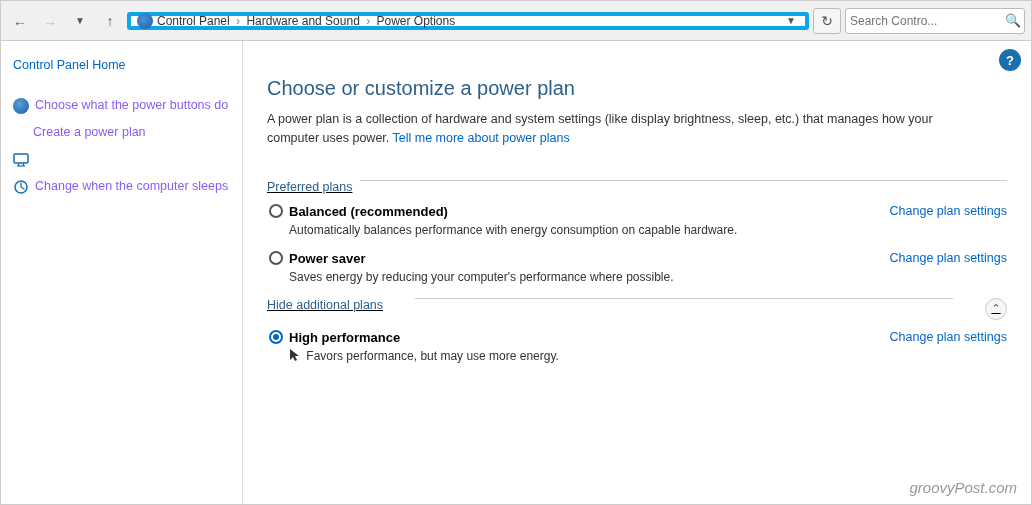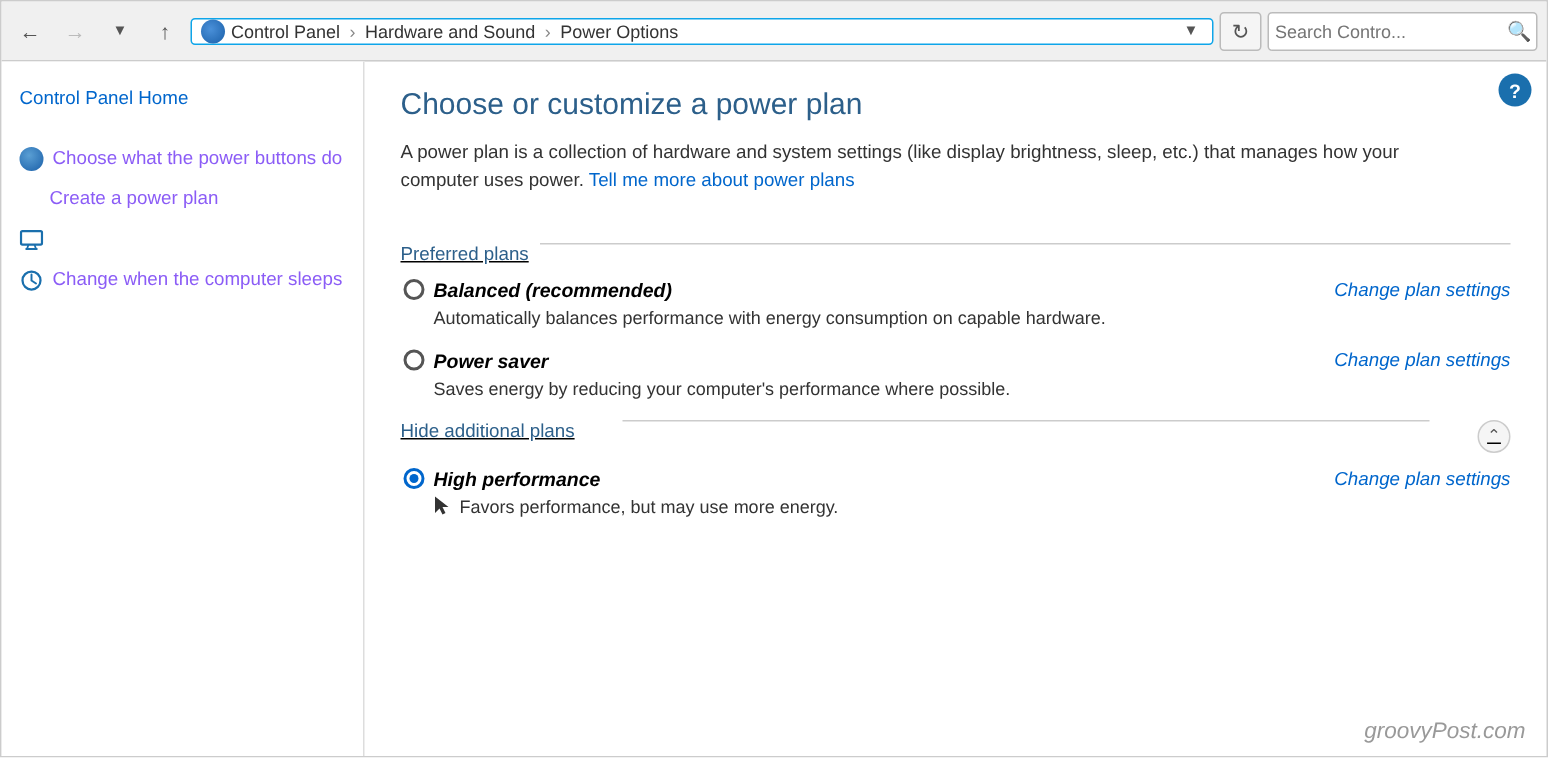--- a/index.html
+++ b/index.html
@@ -22,21 +22,21 @@
       cursor: pointer;
       display: flex; align-items: center; justify-content: center;
       color: #555;
       font-size: 14px;
       border-radius: 3px;
     }
     .nav-btn.disabled { color: #bbb; cursor: default; }
     .address-bar {
       flex: 1;
       height: 18px;
-      border: 1px solid #0ea5e9;
+      border: 4px solid #0ea5e9;
       background: #fff;
       border-radius: 3px;
       display: flex;
       align-items: center;
       padding: 0 6px;
       gap: 4px;
       font-size: 12px;
     }
     .address-globe {
       width: 16px; height: 16px;
@@ -115,21 +115,21 @@
       line-height: 1.3;
     }
     .sidebar-item-home .sidebar-link {
       color: #0066cc;
       font-size: 12.5px;
     }
 
     
     .content {
       flex: 1;
-      padding: 18px 24px 12px 24px;
+      padding: 36px 24px 12px 24px;
       overflow-y: auto;
     }
     .page-title {
       font-size: 20px;
       font-weight: 300;
       color: #2c5f8a;
       margin-bottom: 10px;
     }
     .page-desc {
       font-size: 12.5px;
@@ -174,21 +174,20 @@
     
     .plan-item {
       margin-bottom: 14px;
       padding-left: 2px;
     }
     .plan-row {
       display: flex;
       align-items: center;
       justify-content: space-between;
       margin-bottom: 4px;
-      font-style: italic;
     }
     .plan-name-row {
       display: flex;
       align-items: center;
       gap: 6px;
     }
     .radio-btn {
       width: 14px; height: 14px;
       border-radius: 50%;
       border: 2px solid #555;

